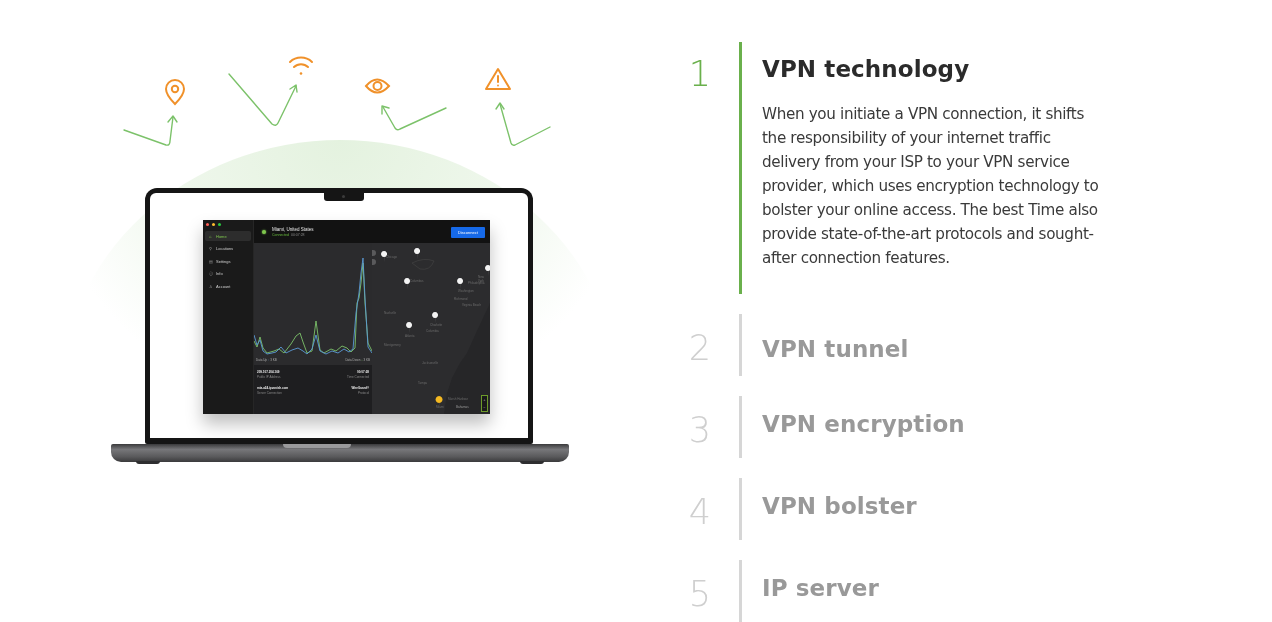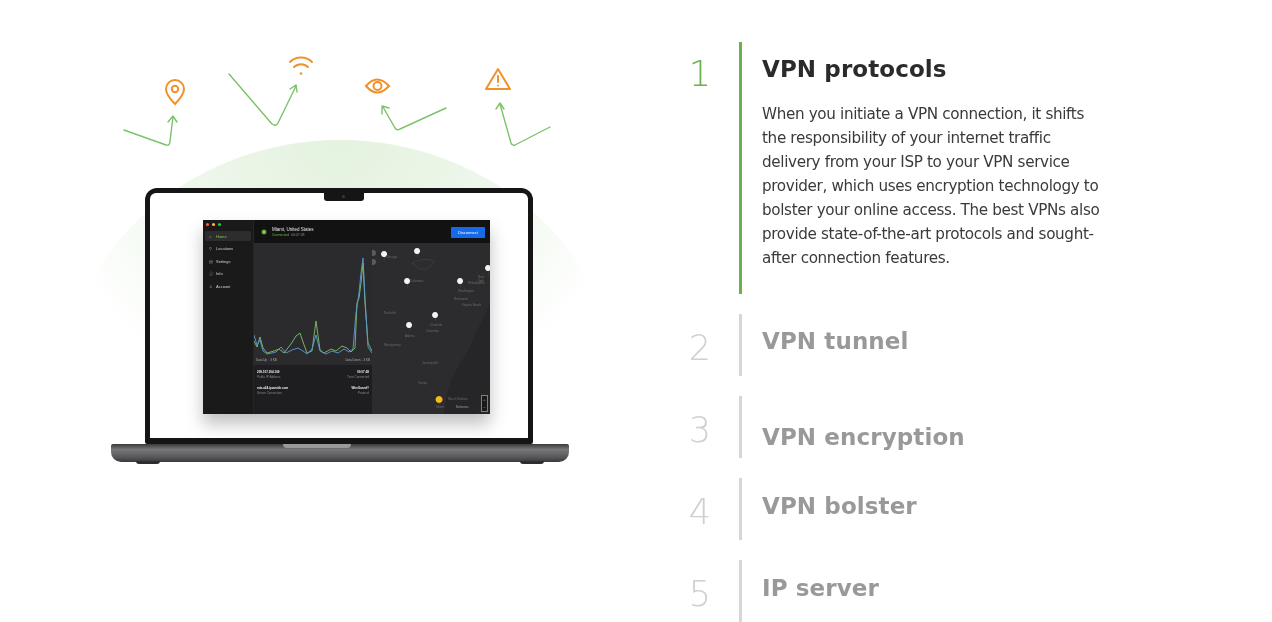--- a/index.html
+++ b/index.html
@@ -280,34 +280,34 @@
       <div class="hinge"></div>
     </div>
   <div class="foot" style="left:136px"></div>
   <div class="foot" style="left:520px"></div>
 </div>
 
 <div class="steps">
   <div class="step active" style="top:42px">
     <span class="step-num" style="top:12px">1</span>
     <div class="step-bar" style="top:0;height:252px"></div>
-    <span class="step-title" style="top:14px">VPN protocols</span>
-    <p class="step-desc">When you initiate a VPN connection, it shifts the responsibility of your internet traffic delivery from your ISP to your VPN service provider, which uses encryption technology to bolster your online access. The best VPNs also provide state-of-the-art protocols and sought-after connection features.</p>
+    <span class="step-title" style="top:14px">VPN technology</span>
+    <p class="step-desc">When you initiate a VPN connection, it shifts the responsibility of your internet traffic delivery from your ISP to your VPN service provider, which uses encryption technology to bolster your online access. The best Time also provide state-of-the-art protocols and sought-after connection features.</p>
   </div>
 
   <div class="step" style="top:314px">
     <span class="step-num" style="top:14px">2</span>
     <div class="step-bar" style="top:0;height:62px"></div>
-    <span class="step-title" style="top:14px">VPN tunnel</span>
+    <span class="step-title" style="top:22px">VPN tunnel</span>
   </div>
 
   <div class="step" style="top:396px">
     <span class="step-num" style="top:14px">3</span>
     <div class="step-bar" style="top:0;height:62px"></div>
-    <span class="step-title" style="top:28px">VPN encryption</span>
+    <span class="step-title" style="top:15px">VPN encryption</span>
   </div>
 
   <div class="step" style="top:478px">
     <span class="step-num" style="top:14px">4</span>
     <div class="step-bar" style="top:0;height:62px"></div>
     <span class="step-title" style="top:15px">VPN bolster</span>
   </div>
 
   <div class="step" style="top:560px">
     <span class="step-num" style="top:14px">5</span>

